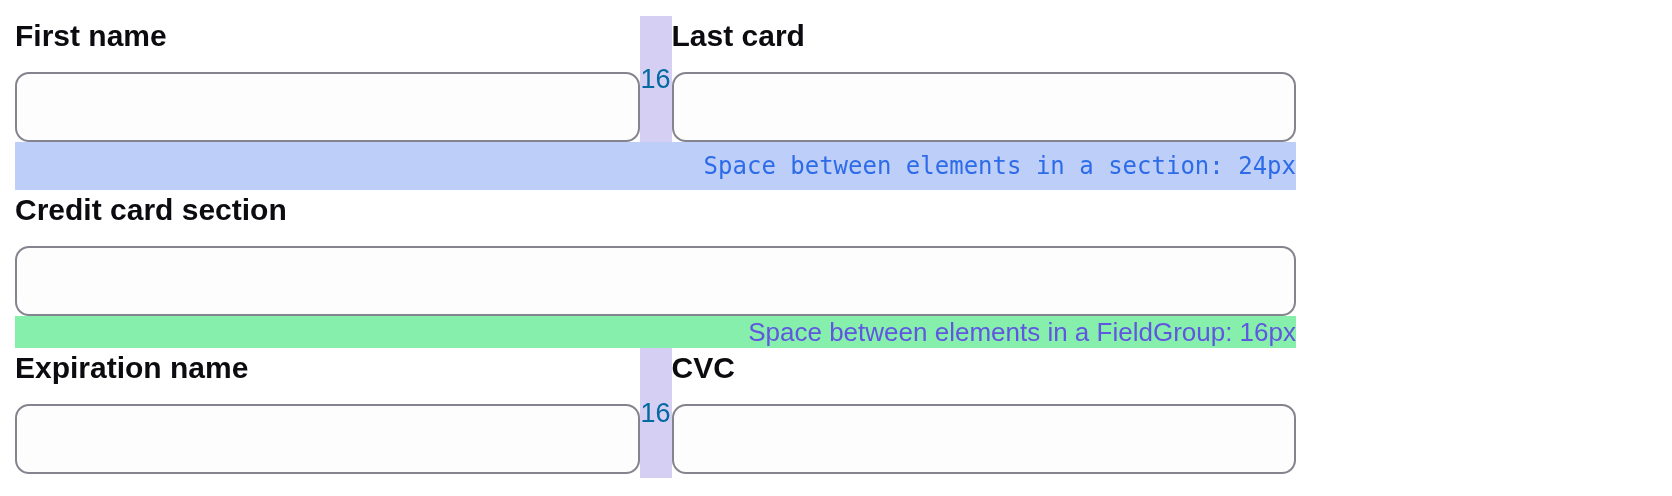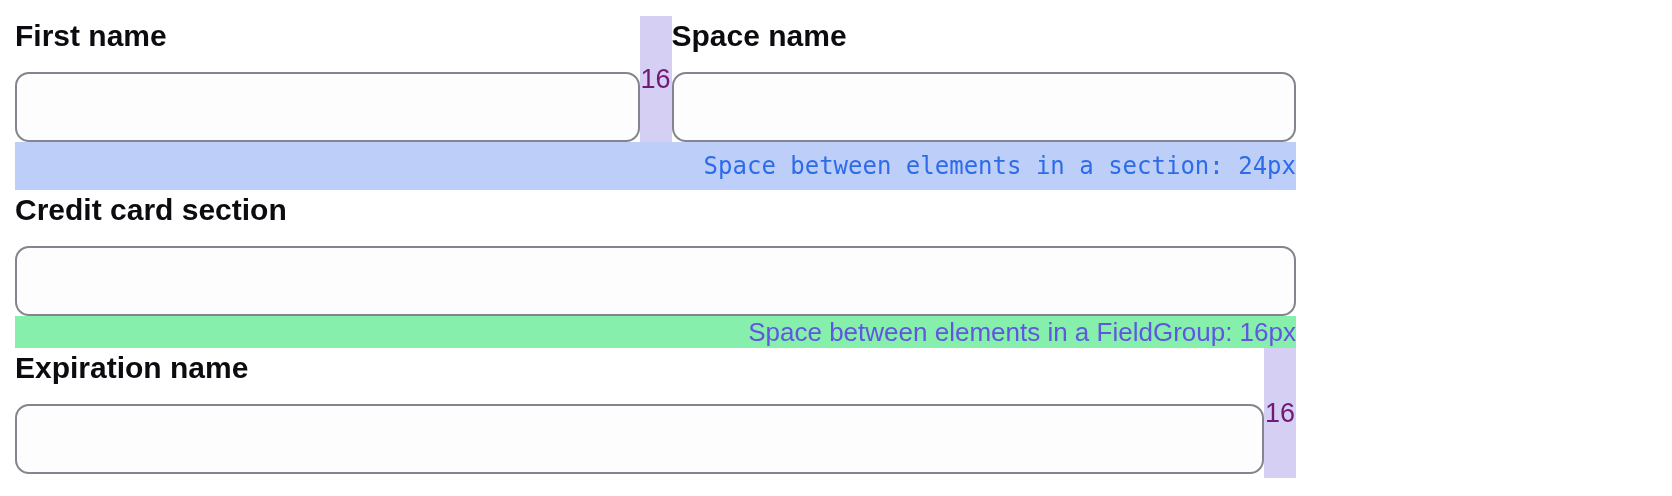--- a/index.html
+++ b/index.html
@@ -57,21 +57,21 @@
     width: 32px;
     flex: 0 0 32px;
     background: #d5cff4;
     display: flex;
     align-items: center;
     justify-content: center;
   }
   .vgap .gap-num {
     font-size: 27px;
     font-weight: 400;
-    color: #701a75;
+    color: #0369a1;
     line-height: 1;
   }
   .vgap.overhang {
     margin-bottom: -4px;
   }
   .gap-h {
     width: 100%;
     display: flex;
     align-items: center;
     justify-content: flex-end;
@@ -99,21 +99,21 @@
 
     <div class="field-row">
       <div class="fcol">
         <label class="field-label">First name</label>
         <input class="text-input" type="text" placeholder="" style="">
       </div>
       <div class="vgap">
         <span class="gap-num">16</span>
       </div>
       <div class="fcol">
-        <label class="field-label">Space name</label>
+        <label class="field-label">Last card</label>
         <input class="text-input" type="text" placeholder="" style="">
       </div>
     </div>
 
     <div class="gap-h section">
       <span>Space between elements in a section: 24px</span>
     </div>
 
     <div class="field-row">
       <div class="fcol">
@@ -127,16 +127,20 @@
     </div>
 
     <div class="field-row">
       <div class="fcol">
         <label class="field-label">Expiration name</label>
         <input class="text-input" type="text" placeholder="" style="">
       </div>
       <div class="vgap overhang">
         <span class="gap-num">16</span>
       </div>
+      <div class="fcol">
+        <label class="field-label">CVC</label>
+        <input class="text-input" type="text" placeholder="" style="">
+      </div>
     </div>
 
   </div>
 </div>
 
 </body></html>

